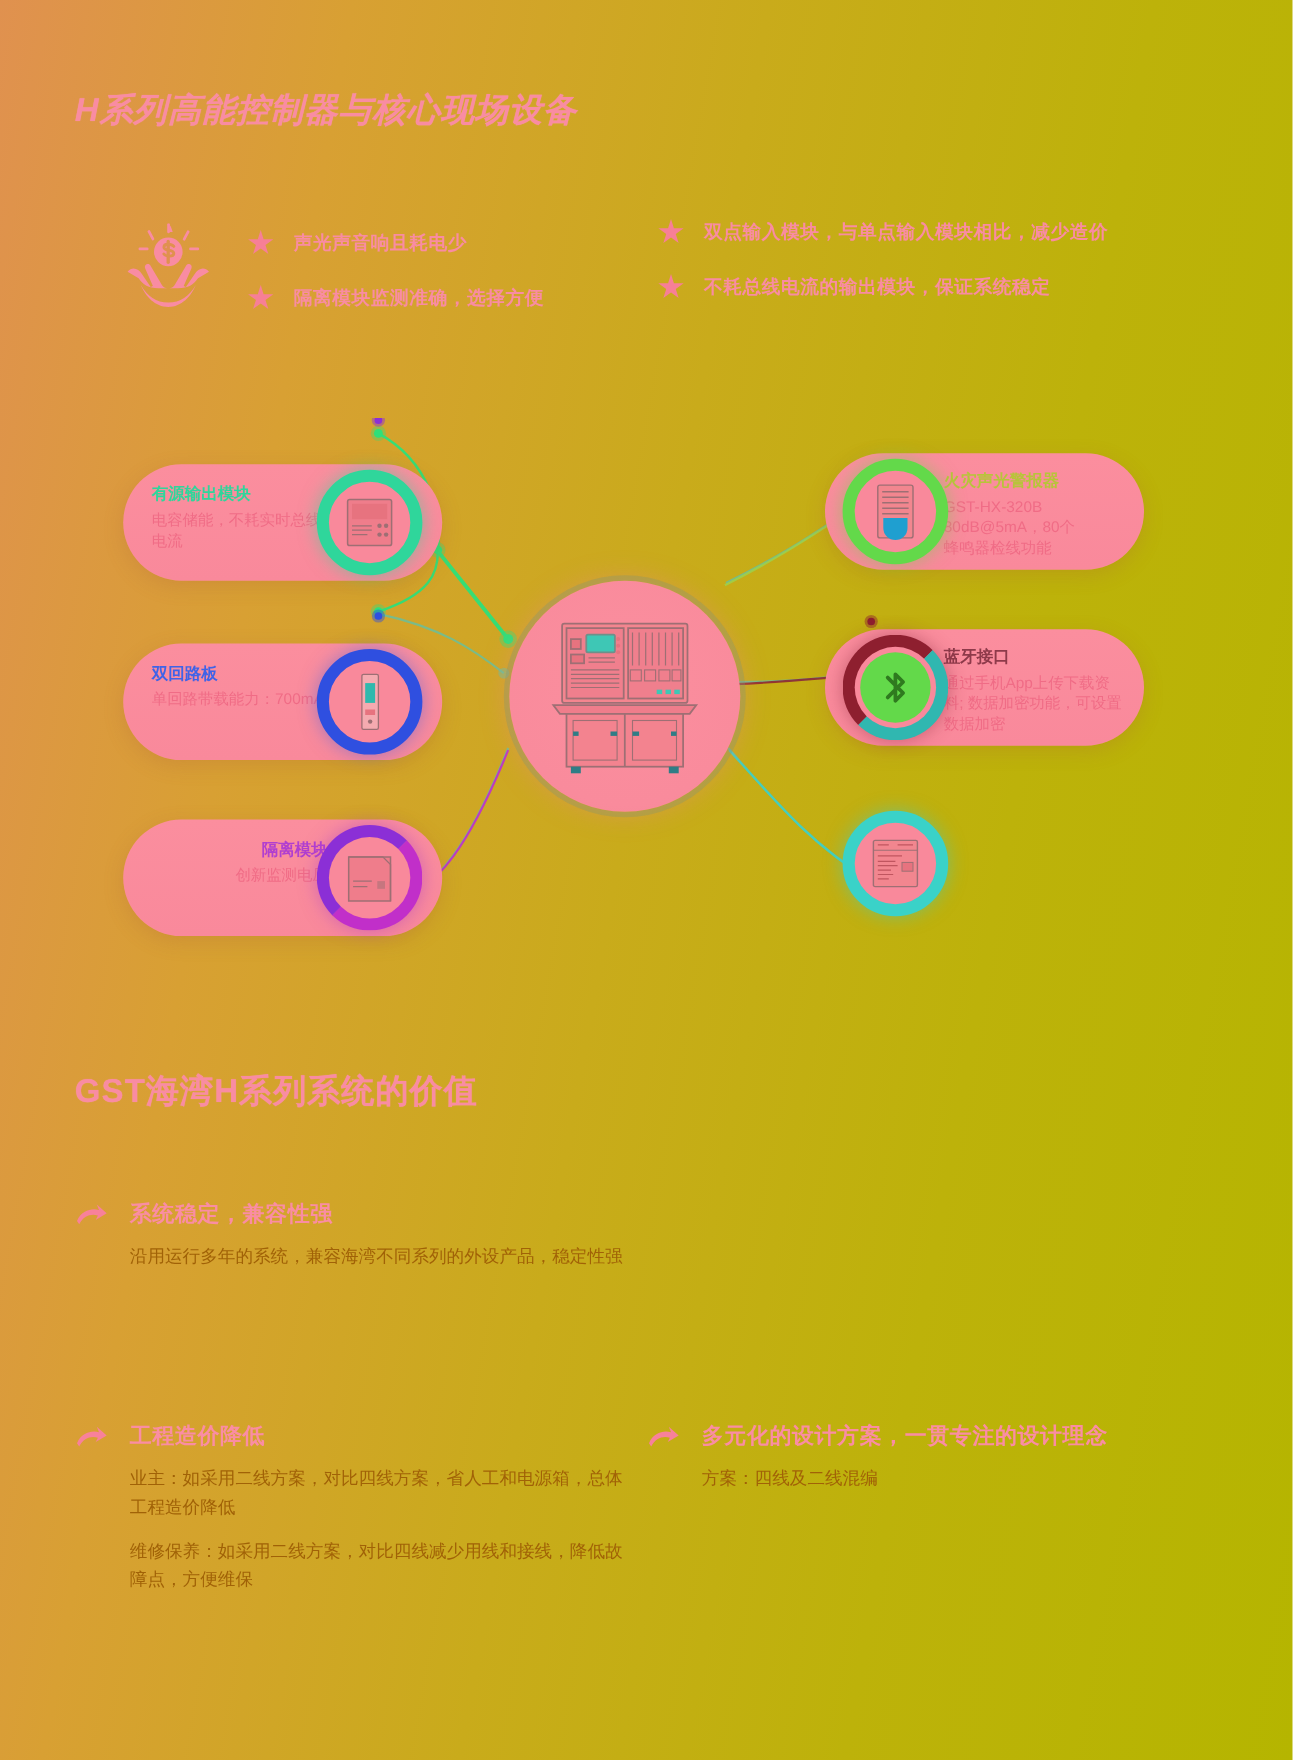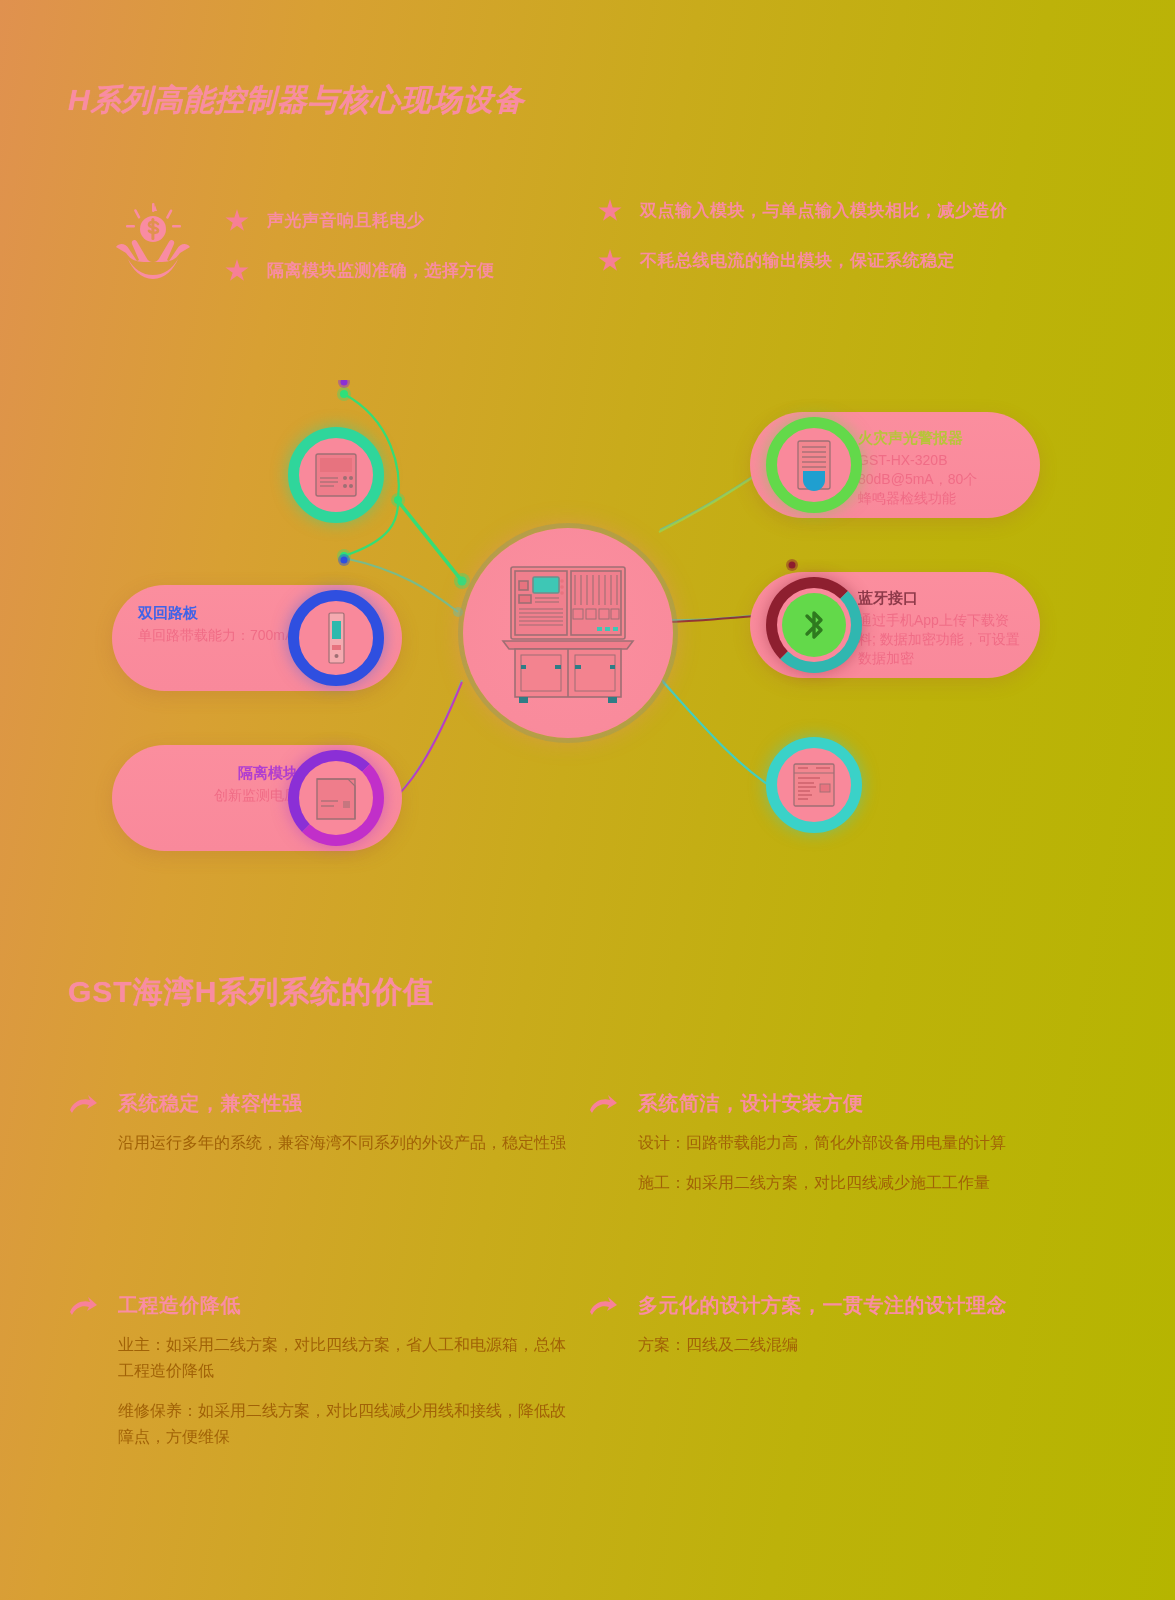--- a/index.html
+++ b/index.html
@@ -259,20 +259,24 @@
             <rect x="82" y="104" width="6" height="4"></rect>
           <rect x="28" y="104" width="5" height="4"></rect>
             <rect x="117" y="104" width="5" height="4"></rect>
         </g>
         <rect x="26" y="136" width="9" height="6" fill="#2f7d86" stroke="none"></rect>
         <rect x="115" y="136" width="9" height="6" fill="#2f7d86" stroke="none"></rect>
       </g>
     </svg>
   </div>
 
+  <div class="card left" id="card-1">
+    <div class="card-title" style="color:#2fd69b">有源输出模块</div>
+    <div class="card-body">电容储能，不耗实时总线电流</div>
+  </div>
   <div class="badge" id="badge-1">
     <svg class="dev-art" viewBox="0 0 48 54">
       <rect x="4" y="6" width="40" height="42" rx="2" fill="#ef7d8b" stroke="#9e6f74" stroke-width="1.4"></rect>
       <rect x="8" y="10" width="32" height="14" fill="#e7737f"></rect>
       <g stroke="#9e6f74" stroke-width="1.2">
         <line x1="8" y1="30" x2="26" y2="30"></line>
           <line x1="8" y1="34" x2="26" y2="34"></line>
           <line x1="8" y1="38" x2="22" y2="38"></line>
       </g>
       <g fill="#9e6f74">
@@ -373,32 +377,20 @@
       <svg class="arrow-icon" viewBox="0 0 30 26">
         <path d="M2 16 C 6 6 16 4 22 6 L20 1 L29 9 L19 15 L21 11 C15 9 8 11 4 19 Z" fill="#f8819a"></path>
       </svg>
       <div class="v-title">系统稳定，兼容性强</div>
     </div>
     <div class="v-body">
       <div class="v-para">沿用运行多年的系统，兼容海湾不同系列的外设产品，稳定性强</div>
     </div>
   </div>
 
-  <div class="value-item" id="v-2">
-    <div class="v-head">
-      <svg class="arrow-icon" viewBox="0 0 30 26">
-        <path d="M2 16 C 6 6 16 4 22 6 L20 1 L29 9 L19 15 L21 11 C15 9 8 11 4 19 Z" fill="#f8819a"></path>
-      </svg>
-      <div class="v-title">系统简洁，设计安装方便</div>
-    </div>
-    <div class="v-body">
-      <div class="v-para">设计：回路带载能力高，简化外部设备用电量的计算</div>
-      <div class="v-para">施工：如采用二线方案，对比四线减少施工工作量</div>
-    </div>
-  </div>
 
   <div class="value-item" id="v-3">
     <div class="v-head">
       <svg class="arrow-icon" viewBox="0 0 30 26">
         <path d="M2 16 C 6 6 16 4 22 6 L20 1 L29 9 L19 15 L21 11 C15 9 8 11 4 19 Z" fill="#f8819a"></path>
       </svg>
       <div class="v-title">工程造价降低</div>
     </div>
     <div class="v-body">
       <div class="v-para">业主：如采用二线方案，对比四线方案，省人工和电源箱，总体工程造价降低</div>

